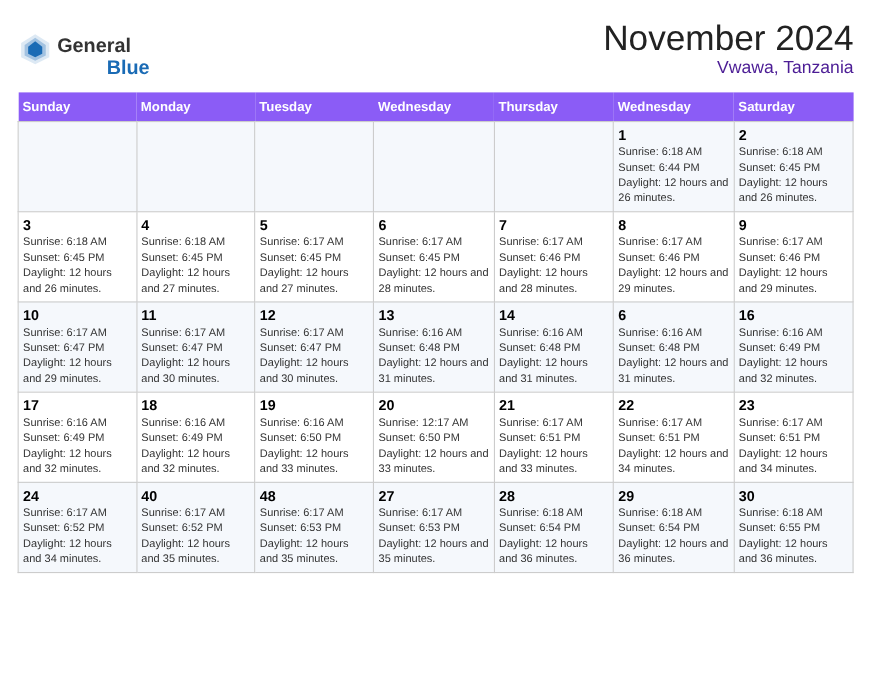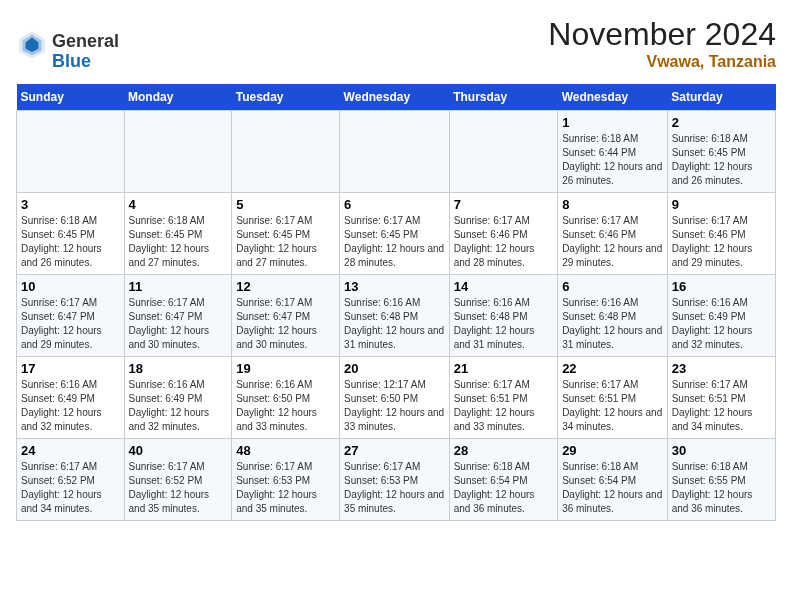--- a/index.html
+++ b/index.html
@@ -29,45 +29,46 @@
     .logo-text .general {
       font-size: 18px;
       font-weight: bold;
       color: #333;
       margin-top: 16px;
     }
     .logo-text .blue {
       font-size: 18px;
       font-weight: bold;
       color: #1a6bb5;
+      margin-left: 45px;
     }
     .logo-icon {
       width: 32px;
       height: 32px;
     }
     .title-block {
       text-align: right;
     }
     .title-block h1 {
       font-size: 32px;
       font-weight: normal;
       color: #222;
     }
     .title-block h2 {
       font-size: 16px;
-      font-weight: bold;
-      color: #a16207;
+      font-weight: normal;
+      color: #4c1d95;
     }
     table {
       width: 100%;
       border-collapse: collapse;
       font-size: 11px;
     }
     thead tr th {
-      background-color: #1d4ed8;
+      background-color: #8b5cf6;
       color: #fff;
       padding: 6px 4px;
       text-align: left;
       font-size: 12px;
       font-weight: bold;
     }
     tbody tr td {
       border: 1px solid #ccc;
       vertical-align: top;
       padding: 4px;

